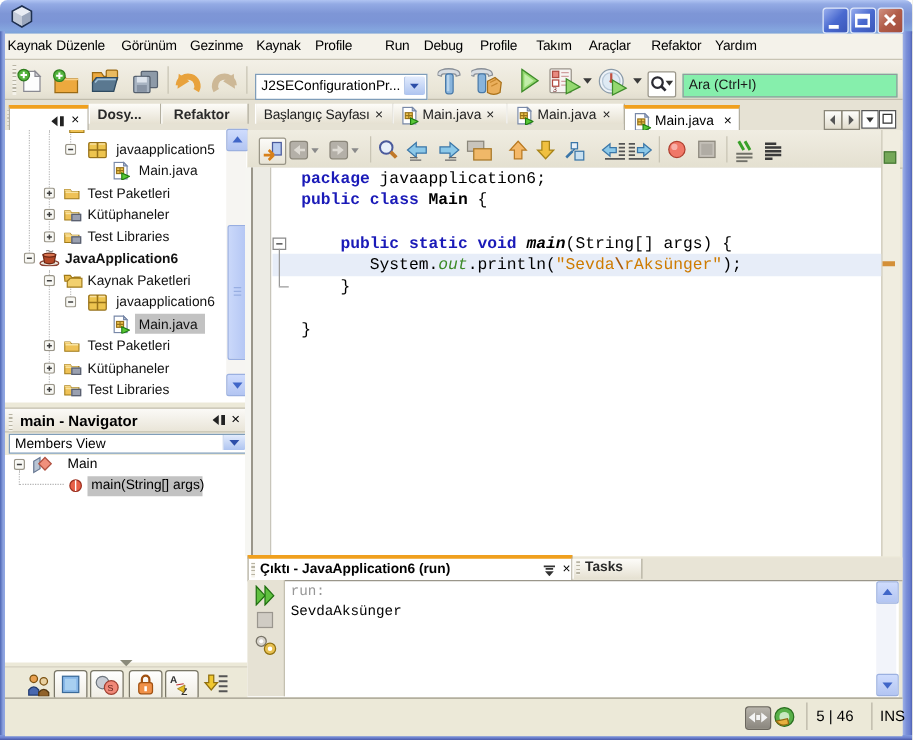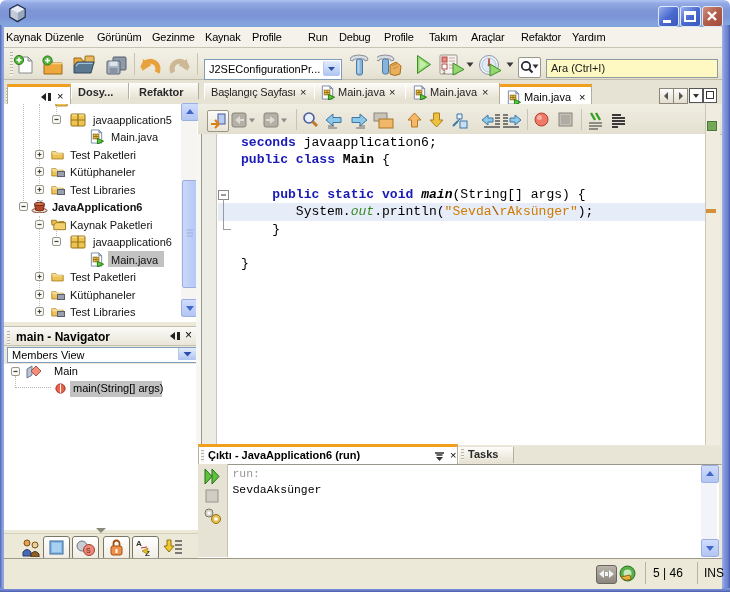--- a/index.html
+++ b/index.html
@@ -180,21 +180,21 @@
 <svg class="abs" style="left:506px;top:61px" width="8" height="7">
       <polygon points="0.5,1.5 7.5,1.5 4,6" fill="#3a3a3a"></polygon>
     </svg>
 <div class="abs" style="left:518px;top:57px;width:21px;height:19px;background:#fff;border:1px solid #9a968a;border-radius:2px">
  <svg width="21" height="19" viewBox="0 0 21 19">
         <circle cx="7" cy="8" r="4.2" fill="none" stroke="#2a2a32" stroke-width="1.8"></circle>
         <path d="M10 11 L13.5 14.5" stroke="#2a2a32" stroke-width="2.2"></path>
         <polygon points="13.5,6.5 19.5,6.5 16.5,10.5" fill="#333"></polygon>
       </svg>
 </div>
-<div class="abs" style="left:546px;top:59px;width:170px;height:17px;background:#fef9c3;border:1px solid #919b9e">
+<div class="abs" style="left:546px;top:59px;width:170px;height:17px;background:#86efac;border:1px solid #919b9e">
  <div class="tx" style="left:4px;top:2px;font-size:11px;color:#1a1a1a">Ara (Ctrl+I)</div>
 </div>
 <svg width="0" height="0" style="position:absolute">
 <defs>
 <symbol id="fold" viewBox="0 0 16 16">
  <path d="M1 4.5 h5.2 l1.6 2 H15 v7 H1 z" fill="#efc257" stroke="#a07a18"></path>
  <path d="M1.8 7.2 h12.4" stroke="#f8e3a0" stroke-width="1.4"></path>
  <path d="M1 4.5 h5.2 l1.2 1.5 h-6.4 z" fill="#f6d88a"></path>
 </symbol>
 <symbol id="foldo" viewBox="0 0 17 16">
@@ -496,21 +496,21 @@
 <div id="estripe" class="abs"></div>
 <div class="abs" style="left:707px;top:121px;width:8px;height:8px;background:#74a858;border:1px solid #4a7a38"></div>
 <div class="abs" style="left:706px;top:209px;width:10px;height:4px;background:#d49038"></div>
 <div class="abs" style="left:218px;top:203px;width:487px;height:18px;background:#e7edf8"></div>
 <div class="abs" style="left:218px;top:190px;width:9px;height:8px;background:#fff;border:1px solid #8a8a8a"></div>
 <svg class="abs" style="left:218px;top:190px" width="11" height="10">
       <path d="M3 5 h5" stroke="#333"></path>
     </svg>
 <div class="abs" style="left:223px;top:199px;width:1px;height:30px;background:#9a9a9a"></div>
 <div class="abs" style="left:223px;top:229px;width:8px;height:1px;background:#9a9a9a"></div>
-<div class="cl" style="left:241px;top:133.6px"><span class="kw">seconds</span> javaapplication6;</div>
+<div class="cl" style="left:241px;top:133.6px"><span class="kw">package</span> javaapplication6;</div>
 <div class="cl" style="left:241px;top:185.8px">    <span class="kw">public</span> <span class="kw">static</span> <span class="kw">void</span> <b><i>main</i></b>(String[] args) {</div>
 <div class="cl" style="left:241px;top:151px"><span class="kw">public</span> <span class="kw">class</span> <b>Main</b> {</div>
 <div class="cl" style="left:241px;top:203.2px">       System.<span class="fld">out</span>.println(<span class="str">"Sevda</span><span class="esc">\</span><span class="str">rAksünger"</span>);</div>
 <div class="cl" style="left:241px;top:220.6px">    }</div>
 <div class="cl" style="left:241px;top:255.4px">}</div>
 <div class="abs" style="left:207px;top:110px;width:20px;height:20px;border:1px solid #9a9688;border-radius:2px;background:linear-gradient(#fcfbf8,#e8e4d6)">
  <svg width="20" height="20">
         <rect x="10" y="3" width="7" height="10" fill="#b8ccf0" stroke="#4a5a9c"></rect>
         <path d="M3 13 h8 M11 13 l-4 -4 M11 13 l-4 4" stroke="#d88018" stroke-width="2.2" fill="none"></path>
       </svg>

